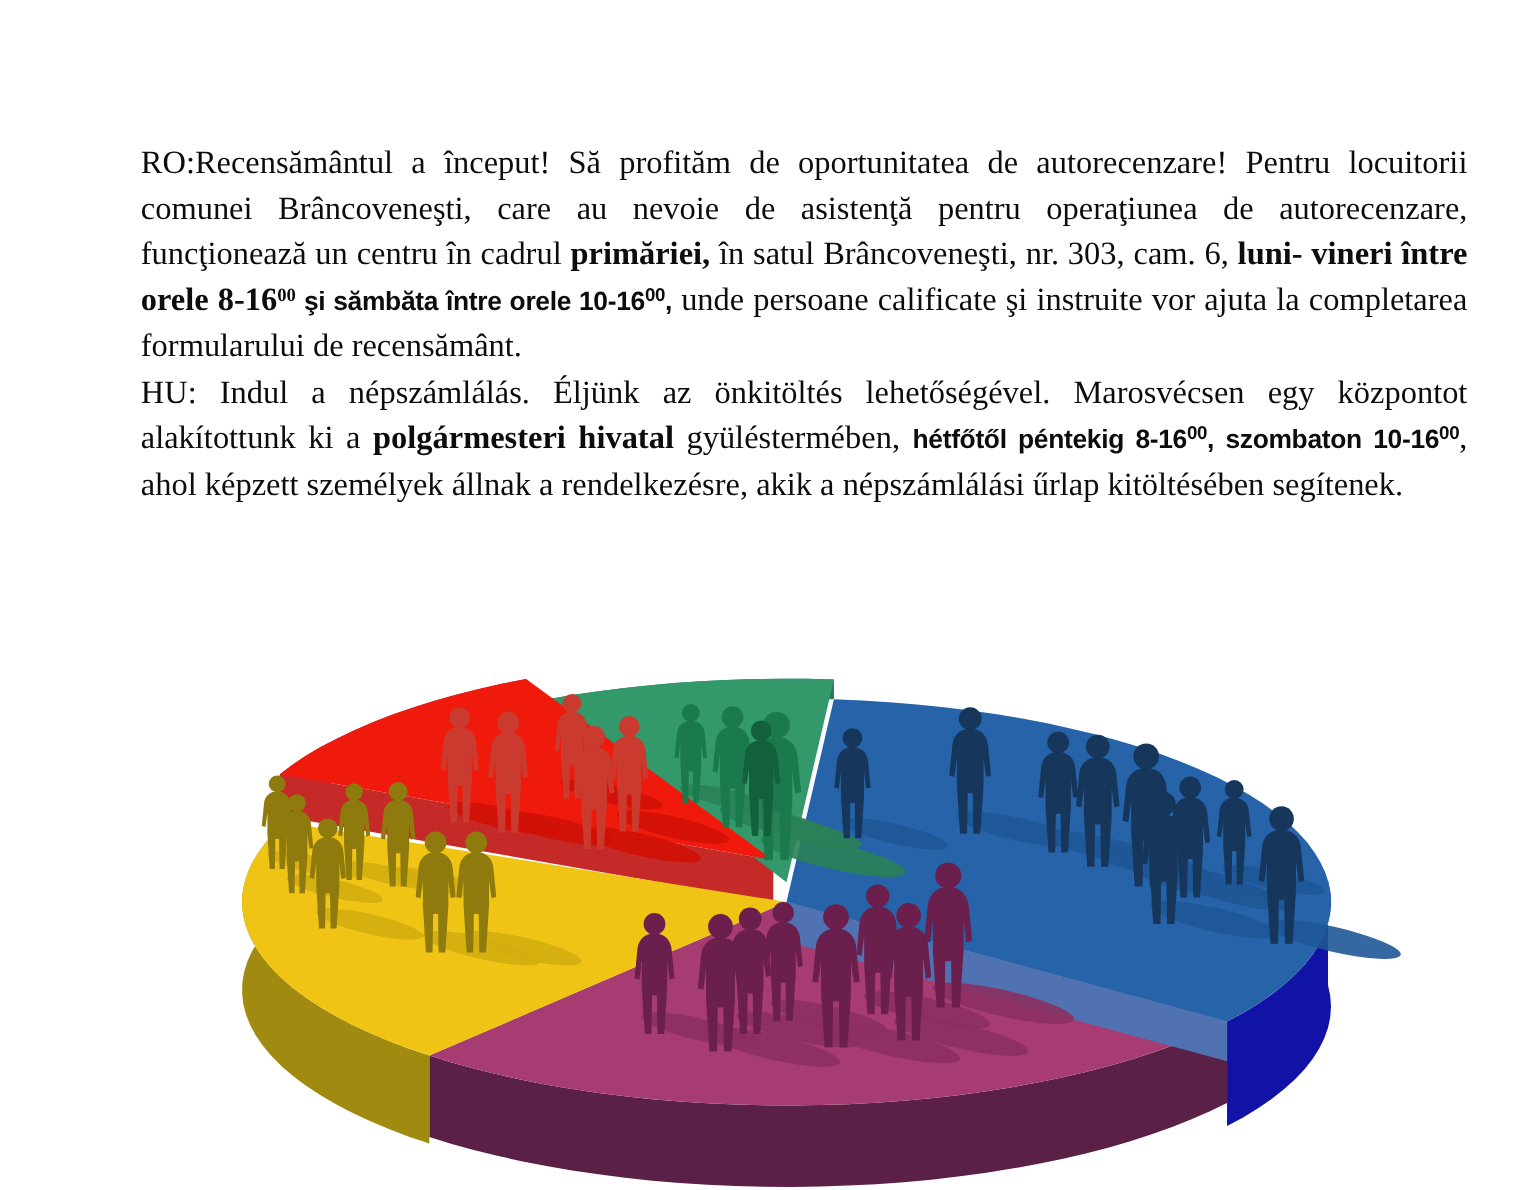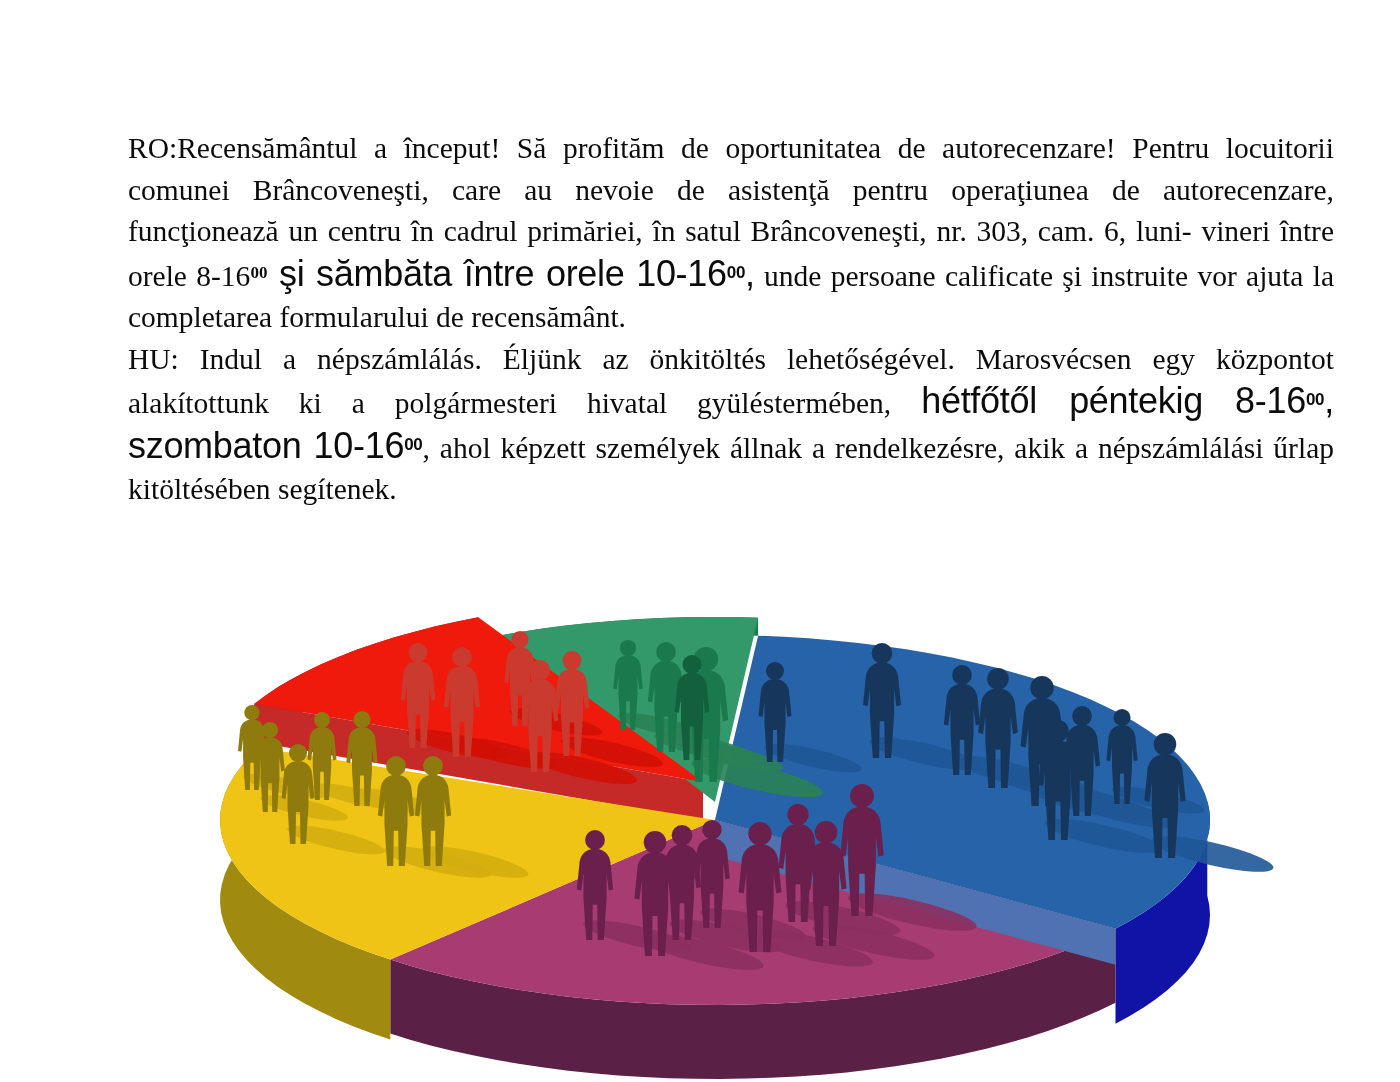--- a/index.html
+++ b/index.html
@@ -9,22 +9,22 @@
     font-family:"Liberation Serif","DejaVu Serif",serif;
   }
   .doc-text{
     position:absolute;left:128px;top:128px;width:1206px;
     font-size:29.5px;line-height:41.5px;color:#0c0c0c;
     text-align:justify;
   }
   .doc-text p{margin:0;padding:0;}
   
   .seg-r{font-family:"Liberation Serif","DejaVu Serif",serif;}
-  .seg-rb{font-family:"Liberation Serif","DejaVu Serif",serif;font-weight:400;}
-  .seg-sb{font-family:"Liberation Sans","DejaVu Sans",sans-serif;font-weight:400;font-size:36px;letter-spacing:-0.3px;}
+  .seg-rb{font-family:"Liberation Serif","DejaVu Serif",serif;font-weight:700;}
+  .seg-sb{font-family:"Liberation Sans","DejaVu Sans",sans-serif;font-weight:700;font-size:24px;letter-spacing:-0.3px;}
   .seg-rb-sup{font-family:"Liberation Serif","DejaVu Serif",serif;font-weight:700;font-size:17px;vertical-align:8px;line-height:0;}
   .seg-sb-sup{font-family:"Liberation Sans","DejaVu Sans",sans-serif;font-weight:700;font-size:17px;vertical-align:8px;line-height:0;letter-spacing:-0.3px;}
   .illustration{
     position:absolute;left:0;top:0;width:1400px;height:1082px;
     pointer-events:none;
   }
 </style>
 </head>
 <body>
 

